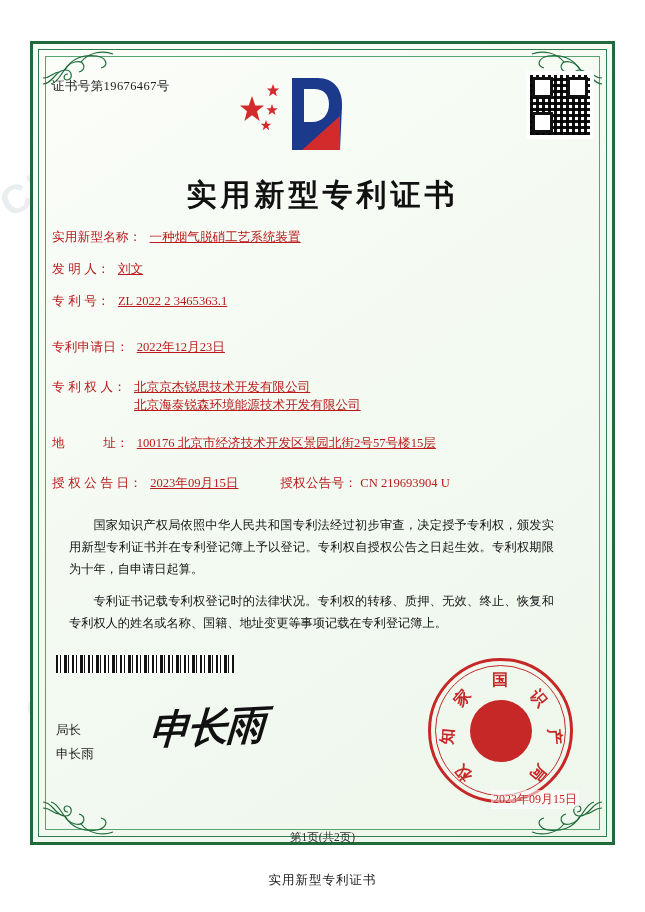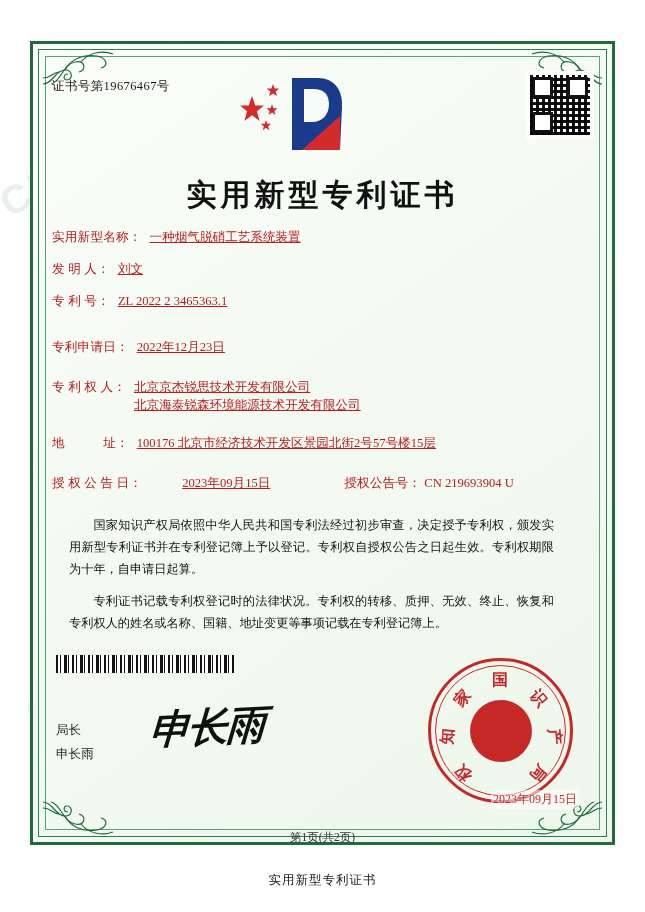--- a/index.html
+++ b/index.html
@@ -150,21 +150,21 @@
     white-space: pre;
     letter-spacing: .2px;
   }
   .row .val {
     flex: 1 1 auto;
     padding-left: 8px;
     text-decoration: underline;
   }
   .val .line2 { display: block; }
 
-  .row.two-col { margin-bottom: 14px; gap: 32px; }
+  .row.two-col { margin-bottom: 14px; }
   .row.two-col .seg2 {
     margin-left: 42px;
     white-space: nowrap;
   }
   .row.two-col .seg2 .lab2 { letter-spacing: .2px; }
 
   
   .paras {
     position: absolute;
     left: 54px; top: 514px;

